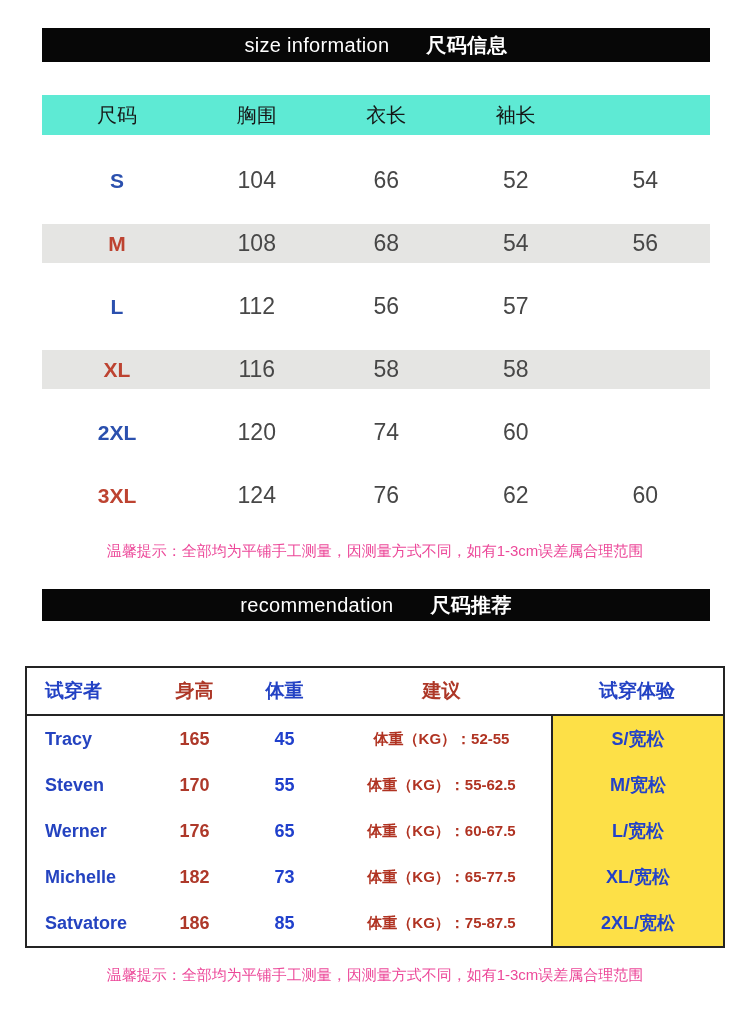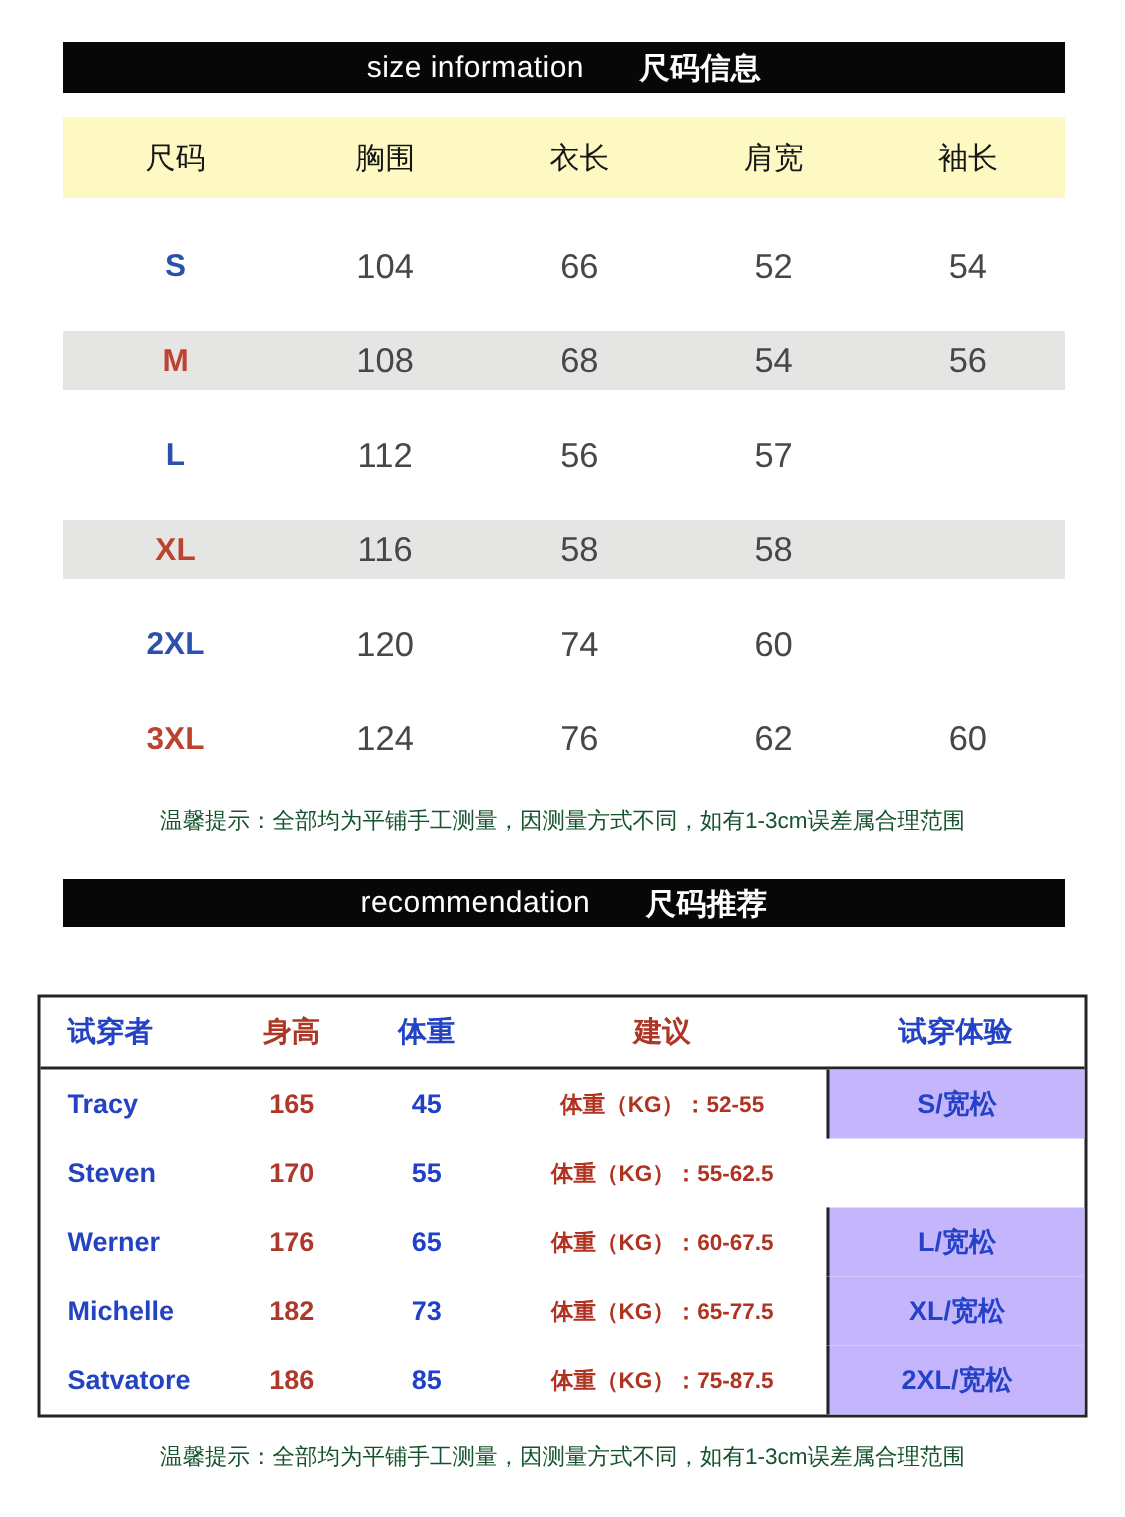--- a/index.html
+++ b/index.html
@@ -23,23 +23,23 @@
     font-size: 20px;
     letter-spacing: 0.3px;
     gap: 28px;
   }
   .bar .zh { font-weight: bold; margin-left: 9px; }
   .bar.bar2 { height: 32px; margin-top: 28px; }
 
   
   .t1 { margin: 0 40px 0 42px; }
   .t1-head {
-    margin-top: 16px;
-    height: 54px;
-    background: #fef9c3;
+    margin-top: 33px;
+    height: 40px;
+    background: #5eead4;
     display: grid;
     grid-template-columns: 150px 1fr 1fr 1fr 1fr;
     align-items: center;
     text-align: center;
     font-size: 20px;
     color: #161616;
   }
   .t1-body { padding-top: 14px; }
   .t1-row {
     height: 63px;
@@ -58,21 +58,21 @@
   .size-label.blue { color: #2b50ae; }
   .size-label.red  { color: #bd4331; }
   .val { font-size: 23px; color: #474747; }
 
   
   .note {
     margin-top: 14px;
     text-align: center;
     font-size: 15px;
     line-height: 20px;
-    color: #14532d;
+    color: #ec4899;
   }
   .note.note2 { margin-top: 17px; }
 
   
   .t2 {
     width: 696px;
     margin: 45px auto 0;
     border: 2px solid #242424;
   }
   .t2-row {
@@ -88,21 +88,21 @@
   }
   .t2 .c { text-align: center; }
   .t2 .c1 { text-align: left; padding-left: 18px; }
   .t2 .c5 { text-align: center; }
   .t2-body .c5 {
     height: 46px;
     display: flex;
     align-items: center;
     justify-content: center;
     border-left: 2px solid #242424;
-    background: #c4b5fd;
+    background: #fde047;
   }
   .blue2 { color: #2342c4; }
   .red2  { color: #ad3727; }
   .t2-body .name { font-size: 18px; font-weight: bold; color: #2443c0; }
   .t2-body .num-red  { font-size: 18px; font-weight: bold; color: #ae392a; }
   .t2-body .num-blue { font-size: 18px; font-weight: bold; color: #2040cc; }
   .t2-body .adv { font-size: 15px; font-weight: bold; color: #b03322; }
   .t2-body .exp { font-size: 18px; font-weight: bold; color: #2342c8; }
 </style>
 </head>
@@ -111,21 +111,20 @@
 <div class="bar">
   <span>size information</span>
   <span class="zh">尺码信息</span>
 </div>
 
 <div class="t1">
   <div class="t1-head">
     <div>尺码</div>
     <div>胸围</div>
     <div>衣长</div>
-    <div>肩宽</div>
     <div>袖长</div>
   </div>
   <div class="t1-body">
     <div class="t1-row">
       <div class="size-label blue">S</div>
       <div class="val">104</div>
       <div class="val">66</div>
       <div class="val">52</div>
       <div class="val">54</div>
     </div>
@@ -185,20 +184,21 @@
       <div class="c num-red">165</div>
       <div class="c num-blue">45</div>
       <div class="c adv">体重（KG）：52-55</div>
       <div class="c5 exp">S/宽松</div>
     </div>
     <div class="t2-row">
       <div class="c1 name">Steven</div>
       <div class="c num-red">170</div>
       <div class="c num-blue">55</div>
       <div class="c adv">体重（KG）：55-62.5</div>
+      <div class="c5 exp">M/宽松</div>
     </div>
     <div class="t2-row">
       <div class="c1 name">Werner</div>
       <div class="c num-red">176</div>
       <div class="c num-blue">65</div>
       <div class="c adv">体重（KG）：60-67.5</div>
       <div class="c5 exp">L/宽松</div>
     </div>
     <div class="t2-row">
       <div class="c1 name">Michelle</div>

